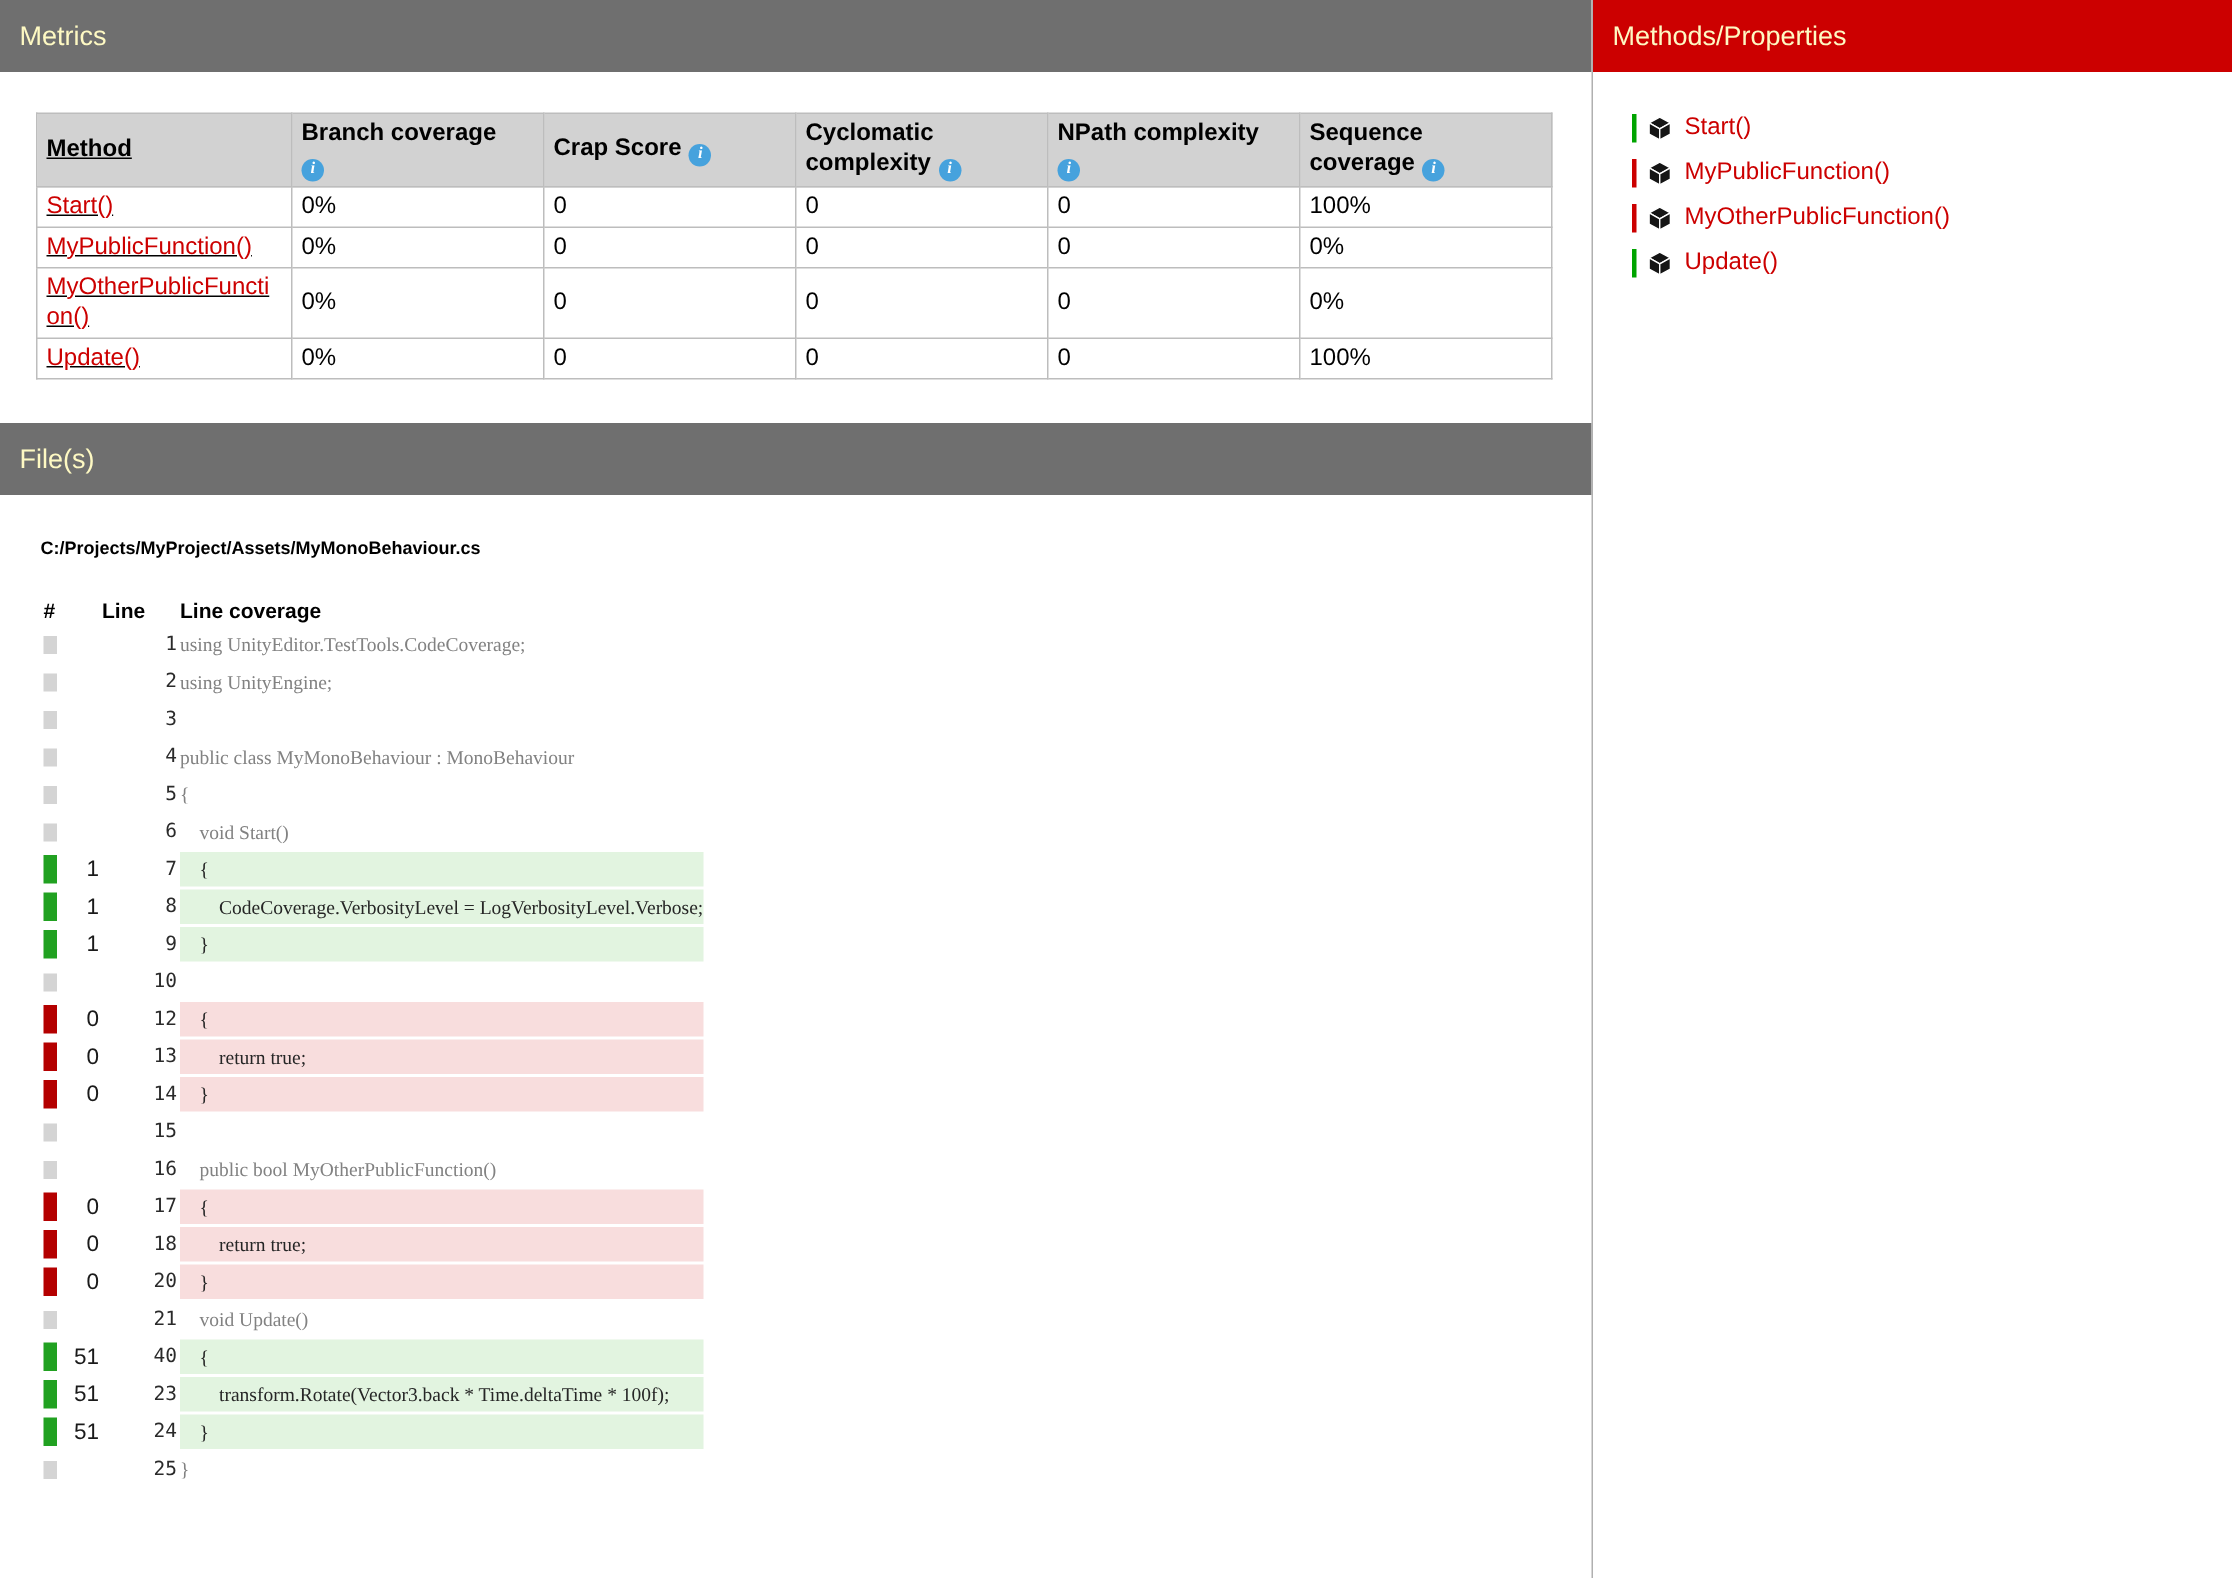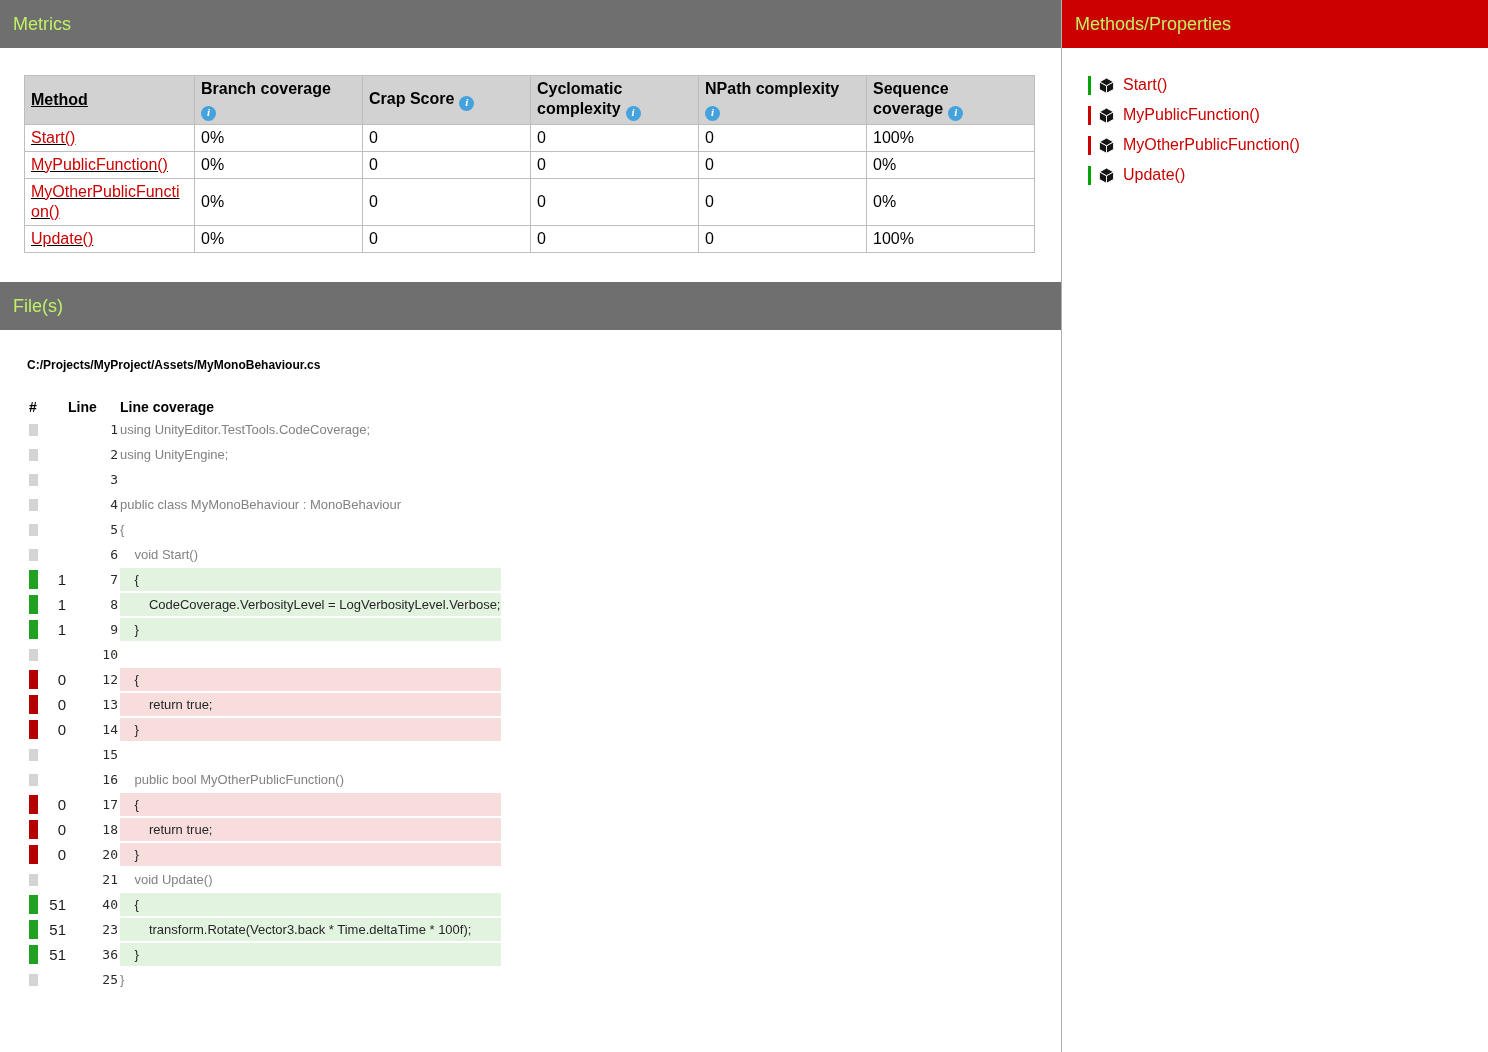--- a/index.html
+++ b/index.html
@@ -6,21 +6,21 @@
   body {
     width:1488px; height:1052px; overflow:hidden;
     font-family:"Liberation Sans", sans-serif; color:#000;
   }
   .page { display:flex; width:1488px; min-height:1052px; align-items:stretch; }
   .main { flex:0 0 1061px; width:1061px; }
   .sidebar { flex:1 1 auto; border-left:1px solid #b0b0b0; }
 
   .section-bar {
     height:48px; line-height:48px; padding-left:13px;
-    background:#6f6f6f; color:#bef264; font-size:18px;
+    background:#6f6f6f; color:#fef9c3; font-size:18px;
   }
   .section-bar.red { background:#cc0000; }
 
   
   .metrics-wrap { padding:27px 24px 29px 24px; }
   table.metrics {
     border-collapse:collapse; table-layout:fixed; width:1010px; font-size:16px;
   }
   table.metrics th, table.metrics td {
     border:1px solid #bdbdbd; padding:3px 6px; vertical-align:middle;
@@ -60,21 +60,21 @@
   .sq.uncovered { height:19px; background:#b40000; }
   td.c-hits {
     width:26px; text-align:right; font-size:15px; color:#1a1a1a;
     font-family:"Liberation Sans", sans-serif;
   }
   td.c-lineno {
     width:50px; text-align:right; padding-right:14px;
     font-family:"DejaVu Sans Mono", monospace; font-size:13px; color:#2a2a2a;
   }
   td.c-code {
-    font-family:Liberation Sans, sans-serif; white-space:pre;
+    font-family:Liberation Serif, serif; white-space:pre;
     padding:0 3px; color:#828282;
   }
   tr.covered   td.c-code { background:#e2f4e0; color:#262626; }
   tr.uncovered td.c-code { background:#f8dddd; color:#262626; }
 
   
   .methods-list { list-style:none; margin:22px 0 0 0; padding:0 0 0 26px; }
   .methods-list li { display:flex; align-items:center; height:30px; }
   .m-bar { width:3px; height:19px; flex:0 0 3px; }
   .m-bar.covered   { background:#00a400; }
@@ -347,21 +347,21 @@
               </td>
               <td class="c-hits">51</td>
               <td class="c-lineno">23</td>
               <td class="c-code">        transform.Rotate(Vector3.back * Time.deltaTime * 100f);</td>
             </tr>
             <tr class="covered">
               <td class="c-status">
                 <div class="sq covered"></div>
               </td>
               <td class="c-hits">51</td>
-              <td class="c-lineno">36</td>
+              <td class="c-lineno">24</td>
               <td class="c-code">    }</td>
             </tr>
             <tr class="none">
               <td class="c-status">
                 <div class="sq none"></div>
               </td>
               <td class="c-hits"></td>
               <td class="c-lineno">25</td>
               <td class="c-code">}</td>
             </tr>

